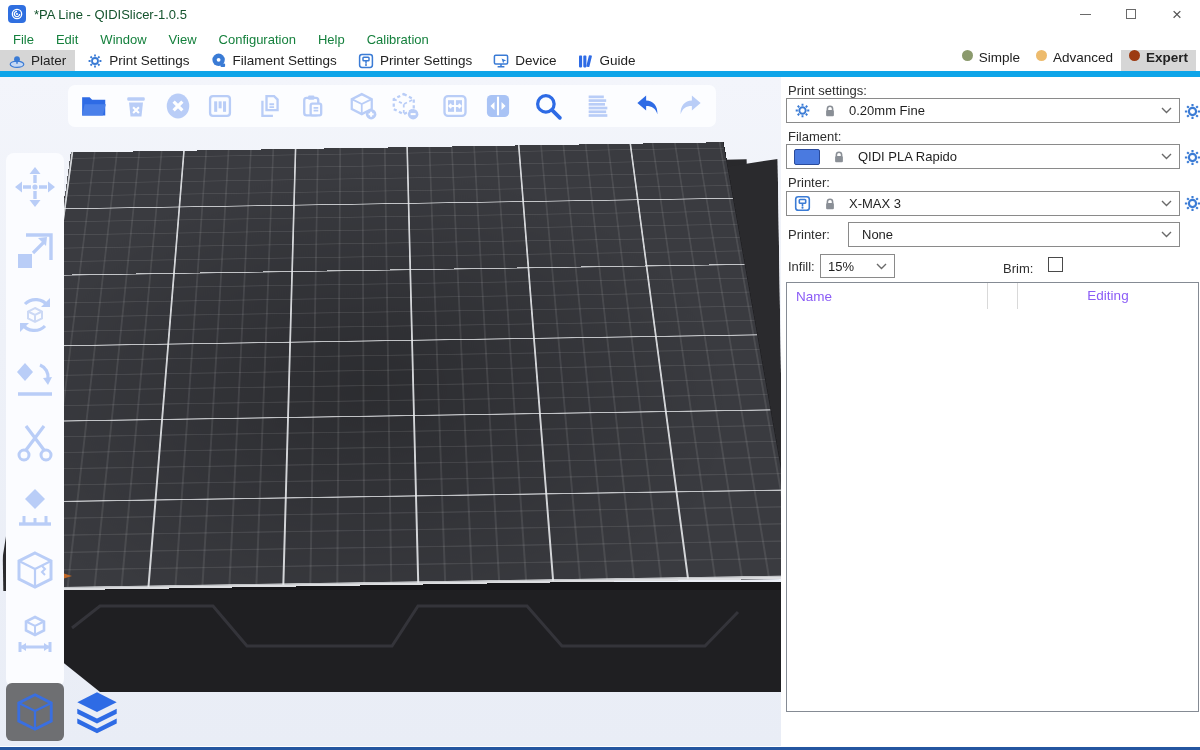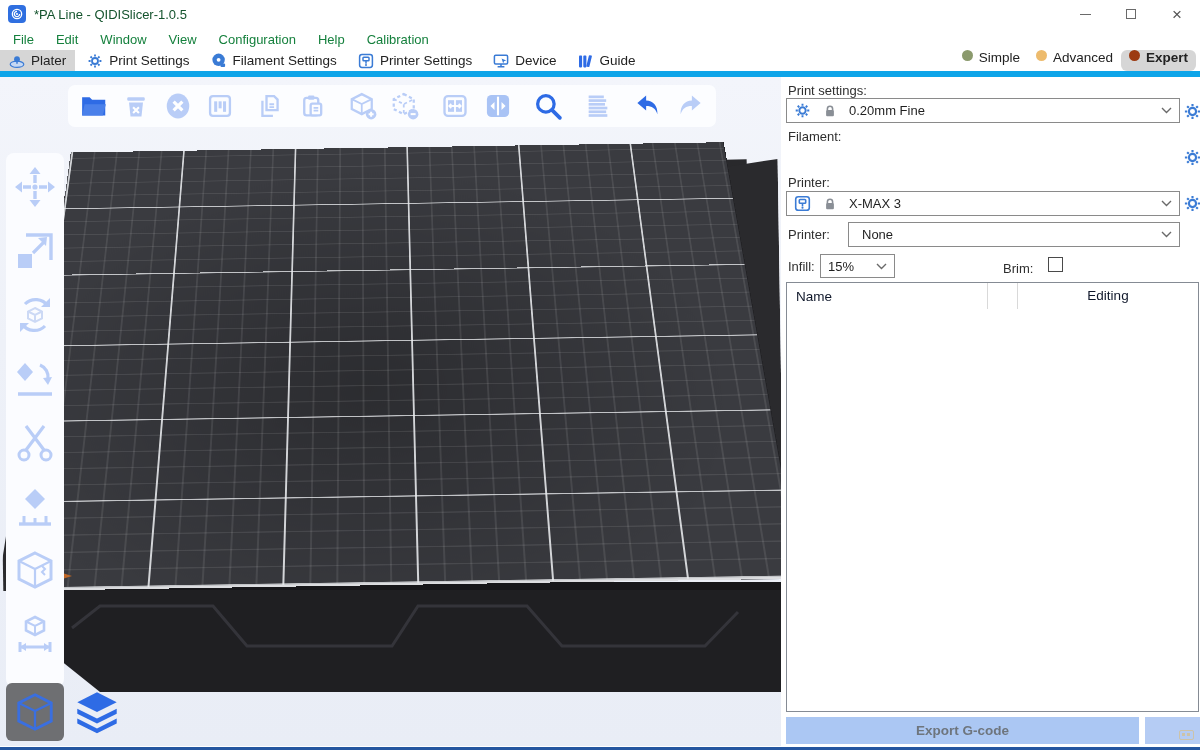--- a/index.html
+++ b/index.html
@@ -20,21 +20,21 @@
   
   .menubar { position:absolute; left:0; top:28px; width:1200px; height:22px; background:#fff; display:flex; align-items:center; padding-left:2px; }
   .menu-item { padding:0 11px; color:#15803d; font-size:13px; cursor:default; }
 
   
   .tabbar { position:absolute; left:0; top:50px; width:1200px; height:27px; background:#fff; border-bottom:6px solid #0ea5e9; display:flex; align-items:stretch; }
   .tab { display:flex; align-items:center; gap:6px; padding:0 9px; margin-right:3px; color:#222; font-size:13.5px; }
   .tab.active { background:#d6d6d6; }
   .modes { margin-left:auto; display:flex; align-items:stretch; margin-right:4px; }
   .mode { display:flex; gap:6px; padding:0 8px; font-size:13.5px; color:#222; }
-  .mode.active { background:#d6d6d6; font-weight:bold;border-radius:6px; }
+  .mode.active { background:#d6d6d6; font-weight:bold; }
   .dot { width:11px; height:11px; border-radius:50%; }
   .dot-simple { background:#8b9a6d; } .dot-advanced { background:#edbb6d; } .dot-expert { background:#9c3a12; }
 
   
   .viewport { position:absolute; left:0; top:77px; width:781px; height:669px; overflow:hidden;
     background:linear-gradient(180deg,#f3f5fb 0%,#eef1f8 40%,#e9edf6 100%); }
   .gap-strip { position:absolute; left:781px; top:77px; width:5px; height:669px; background:#fff; }
 
   .bedwrap { position:absolute; left:0; top:0; width:781px; height:620px; transform:rotate(-0.9deg); transform-origin:390px 300px; z-index:1; }
   .persp { position:absolute; left:0; top:0; width:781px; height:620px; perspective:3200px; perspective-origin:50% 10%; }
@@ -76,21 +76,21 @@
   .rightpanel { position:absolute; left:786px; top:77px; width:414px; height:669px; background:#fff; }
   .rp-label { position:absolute; left:2px; font-size:13px; color:#2f2f2f; }
   .combo { position:absolute; display:flex; align-items:center; gap:13px; padding:0 7px; background:#fff; border:1px solid #8a8a8a; height:25px; }
   .combo .chev { margin-left:auto; }
   .combo-text { font-size:13px; color:#1f1f1f; white-space:nowrap; }
   .gear-btn { position:absolute; width:20px; height:20px; display:flex; align-items:center; justify-content:center; }
   .swatch { width:26px; height:16px; background:#4a7ae0; border:1px solid #2a4a9a; border-radius:2px; }
   .checkbox { position:absolute; width:15px; height:15px; background:#fff; border:1px solid #4a4a4a; }
 
   .objlist { position:absolute; left:0px; top:205px; width:413px; height:430px; border:1px solid #858b94; background:#fff; }
-  .objlist .hdr { position:relative; height:26px; display:flex; align-items:center; font-size:13.5px; color:#0f172a; }
+  .objlist .hdr { position:relative; height:26px; display:flex; align-items:center; font-size:13.5px; color:#8b5cf6; }
   .col-name { padding-left:9px; width:200px; }
   .col-mini { width:30px; border-left:1px solid #d9d9d9; height:26px; }
   .col-edit { flex:1; text-align:center; border-left:1px solid #d9d9d9; height:26px; line-height:26px; }
 
   .export-row { position:absolute; left:0; top:640px; width:414px; height:27px; }
   .export-main { position:absolute; left:0; top:0; width:353px; height:27px; background:#abc7f3; color:#6e757d;
     font-weight:bold; font-size:13.5px; text-align:center; line-height:27px; }
   .export-small { position:absolute; left:359px; top:0; width:55px; height:27px; background:#b5ccf4; }
   .sd-icon { position:absolute; right:6px; bottom:4px; width:15px; height:10px; border:1.6px solid #cdc3a8; border-radius:2px; }
   .sd-icon:after { content:""; position:absolute; left:2px; top:2px; width:3px; height:3px; background:#cdc3a8; box-shadow:5px 0 0 #cdc3a8; }
@@ -451,20 +451,31 @@
     <div class="gear-btn" style="left:396px;top:24px">
       <svg width="19" height="19" viewBox="0 0 16 16" fill="none">
           <g stroke="#3a7bd5" stroke-width="1.8">
             <circle cx="8" cy="8" r="3"></circle>
             <path d="M8 1.6v2M8 12.4v2M1.6 8h2M12.4 8h2M3.5 3.5l1.4 1.4M11.1 11.1l1.4 1.4M12.5 3.5l-1.4 1.4M4.9 11.1l-1.4 1.4"></path>
           </g>
         </svg>
     </div>
 
     <div class="rp-label" style="top:52px">Filament:</div>
+    <div class="combo" style="left:0;top:67px;width:394px">
+      <span class="swatch"></span>
+      <svg width="12" height="12" viewBox="0 0 12 12">
+          <path d="M3.4 5.2V3.8a2.6 2.6 0 0 1 5.2 0v1.4" stroke="#8a8f96" stroke-width="1.6" fill="none"></path>
+          <rect x="2.1" y="5" width="7.8" height="6.3" rx="1" fill="#8a8f96"></rect>
+        </svg>
+      <span class="combo-text">QIDI PLA Rapido</span>
+      <svg class="chev" width="11" height="7">
+          <path d="M1 1l4.5 4.5L10 1" stroke="#6a6a6a" stroke-width="1.4" fill="none"></path>
+        </svg>
+    </div>
     <div class="gear-btn" style="left:396px;top:70px">
       <svg width="19" height="19" viewBox="0 0 16 16" fill="none">
           <g stroke="#3a7bd5" stroke-width="1.8">
             <circle cx="8" cy="8" r="3"></circle>
             <path d="M8 1.6v2M8 12.4v2M1.6 8h2M12.4 8h2M3.5 3.5l1.4 1.4M11.1 11.1l1.4 1.4M12.5 3.5l-1.4 1.4M4.9 11.1l-1.4 1.4"></path>
           </g>
         </svg>
     </div>
 
     <div class="rp-label" style="top:98px">Printer:</div>
@@ -514,22 +525,16 @@
     <div class="checkbox" style="left:262px;top:180px"></div>
 
     <div class="objlist">
       <div class="hdr">
         <div class="col-name">Name</div>
         <div class="col-mini"></div>
         <div class="col-edit">Editing</div>
       </div>
     </div>
 
-    <div class="export-row">
-      <div class="export-main">Export G-code</div>
-      <div class="export-small">
-        <span class="sd-icon"></span>
-      </div>
-    </div>
   </div>
 
   <div class="bottom-border"></div>
 </div>
 
 </body></html>

